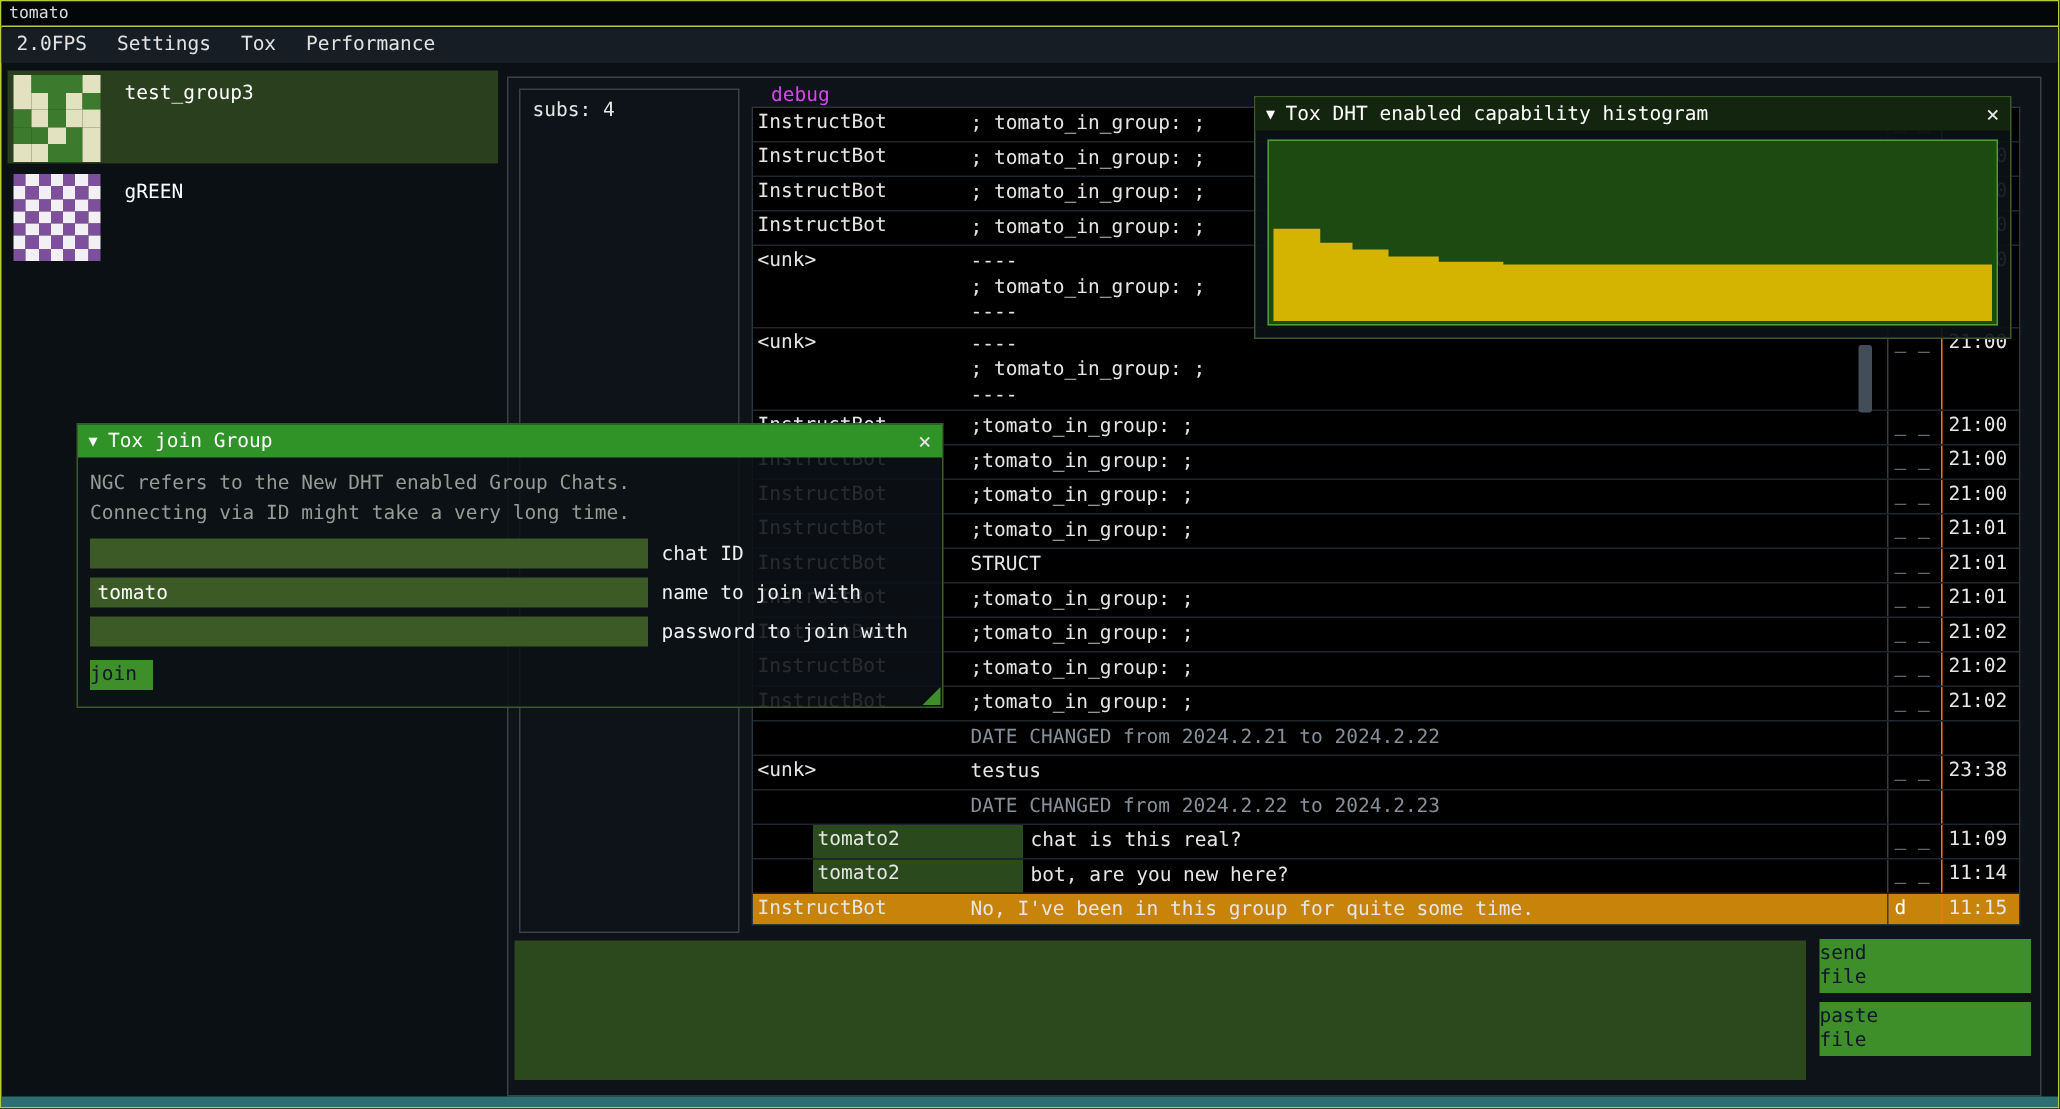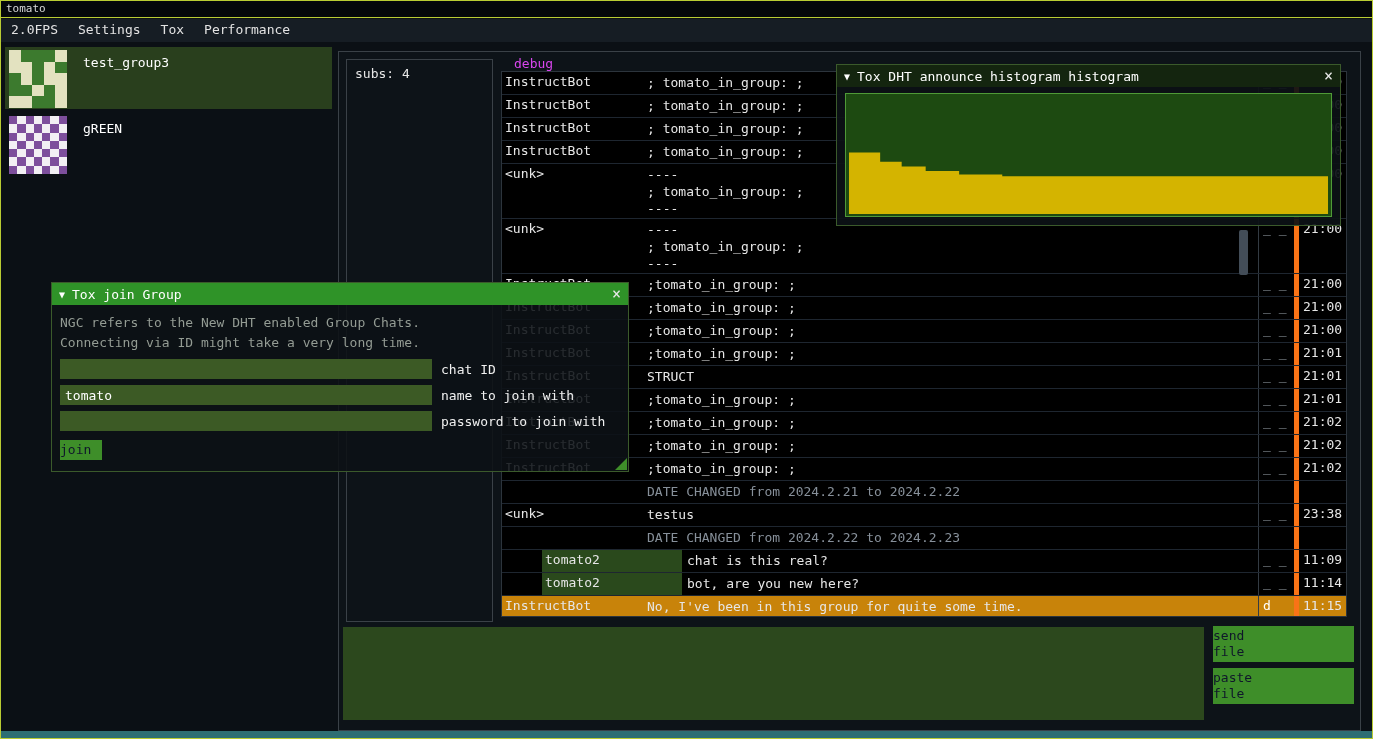--- a/index.html
+++ b/index.html
@@ -44,21 +44,21 @@
   .chat-table { position:absolute; left:162px; top:19px; width:846px; height:546px;
     border:1px solid #2c343c; overflow:hidden; background:#000000; }
   .chat-row { display:flex; min-height:23px; border-bottom:1px solid #1e2630; align-items:stretch; }
   .name-cell { width:140px; flex:none; padding:2px 0 1px 3px; white-space:pre; overflow:hidden; }
   .name-cell.name-green { background:#2a491c;margin-left:40px; }
   .msg-cell { flex:1; padding:2px 0 1px 5px; overflow:hidden; }
   .line { line-height:17px; white-space:pre; }
   .msg-cell.sys { color:#87909a; line-height:17px; white-space:pre; }
   .flags-cell { width:36px; flex:none; border-left:1px solid #333b43; color:#9aa3ab;
     padding:2px 0 0 4px; white-space:pre; }
-  .time-cell { width:52px; flex:none; border-left:5px solid #f97316; padding:2px 0 0 4px; white-space:pre; }
+  .time-cell { width:52px; flex:none; border-left:1px solid #f97316; padding:2px 0 0 4px; white-space:pre; }
   .chat-row.hl-orange { background:#c8830a; }
   .chat-row.hl-orange .flags-cell { color:#ffffff; }
   .chat-scroll-grab { position:absolute; left:737px; top:158px; width:9px; height:45px;
     background:#434d58; border-radius:2px; }
 
   
   .compose-input { position:absolute; left:4px; top:575px; width:861px; height:93px;
     background:#2c481d; border:none; color:#ffffff; font:inherit; padding:4px 6px; resize:none; outline:none; }
   .green-btn { background:#3e8e29; color:#0f172a; border:none; font:inherit;
     white-space:pre-line; line-height:16px; cursor:default; text-align:left; }
@@ -408,21 +408,21 @@
           </div>
         </div>
       <button class="green-btn join-btn">join</button>
     </div>
     <div class="resize-grip"></div>
   </div>
 
   <div class="window hist-window">
     <div class="win-titlebar hist-titlebar">
       <span class="collapse-arrow">▼</span>
-      <span class="win-title">Tox DHT announce histogram histogram</span>
+      <span class="win-title">Tox DHT enabled capability histogram</span>
       <span class="close-x">×</span>
     </div>
     <div class="hist-body">
       <div class="plot-frame">
         <svg id="plot-svg" viewBox="0 0 487 124" preserveAspectRatio="none">
             <polygon points="3,122 3.0,59.5 34.3,59.5 34.3,68.9 55.9,68.9 55.9,73.6 80.0,73.6 80.0,78.3 113.6,78.3 113.6,81.9 156.9,81.9 156.9,83.7 484.0,83.7 484,122" fill="#d4b400"></polygon>
           </svg>
       </div>
     </div>
   </div>

